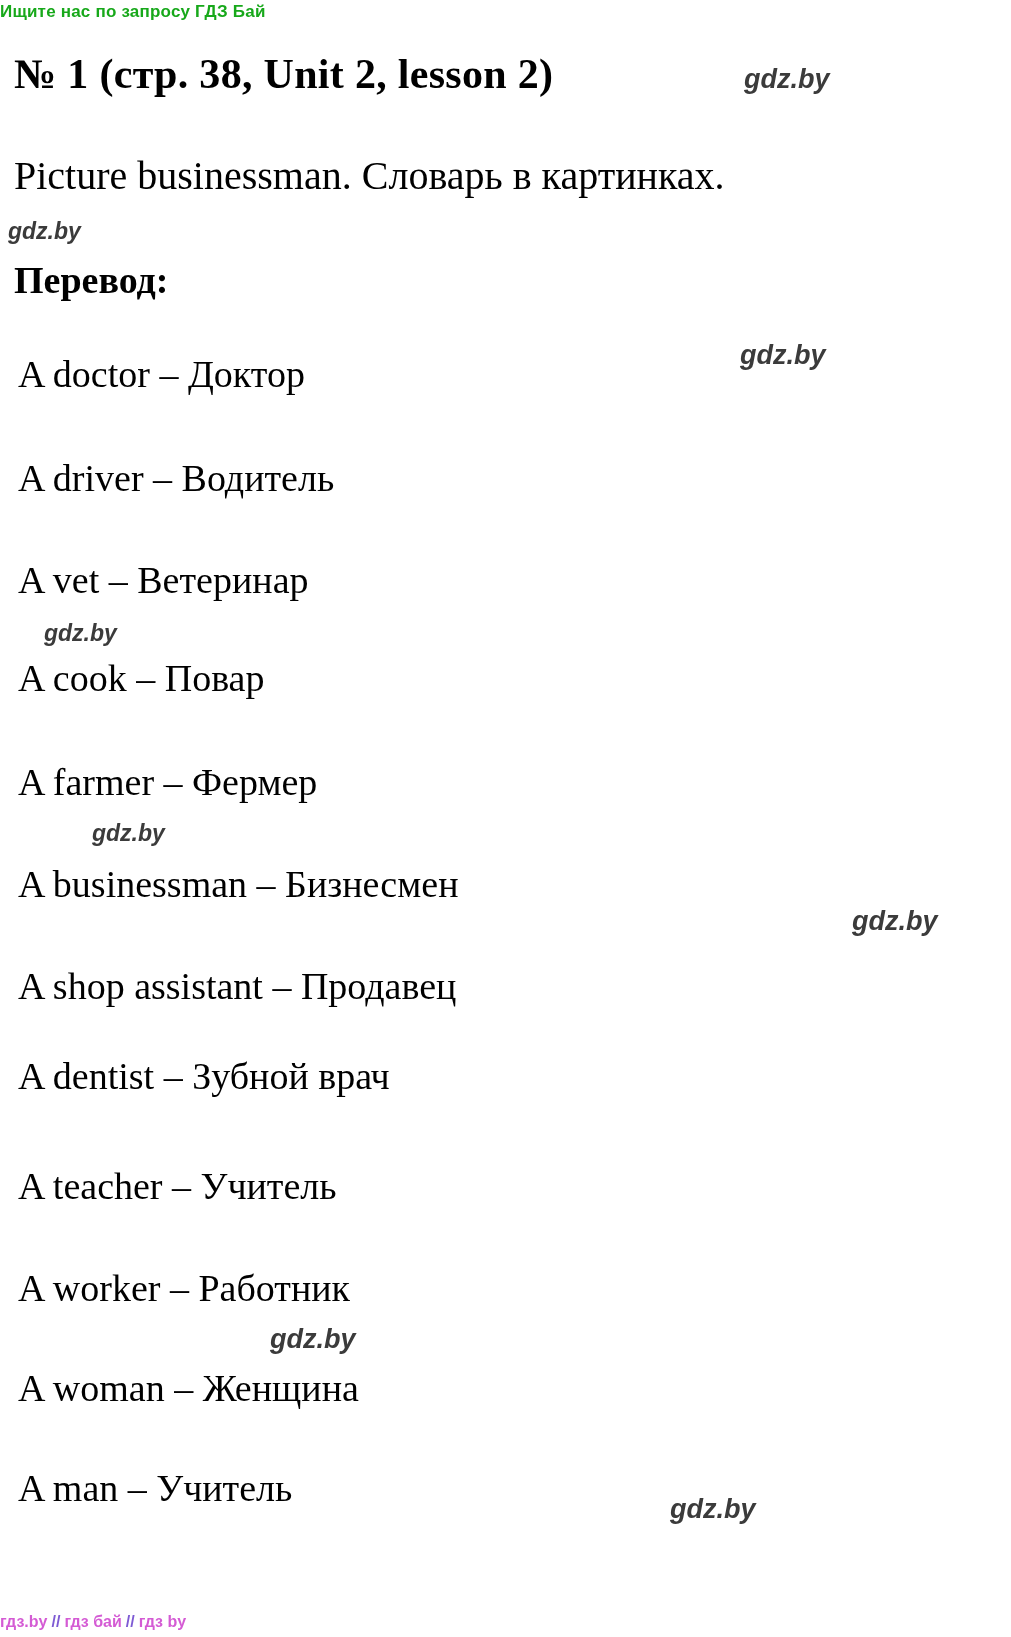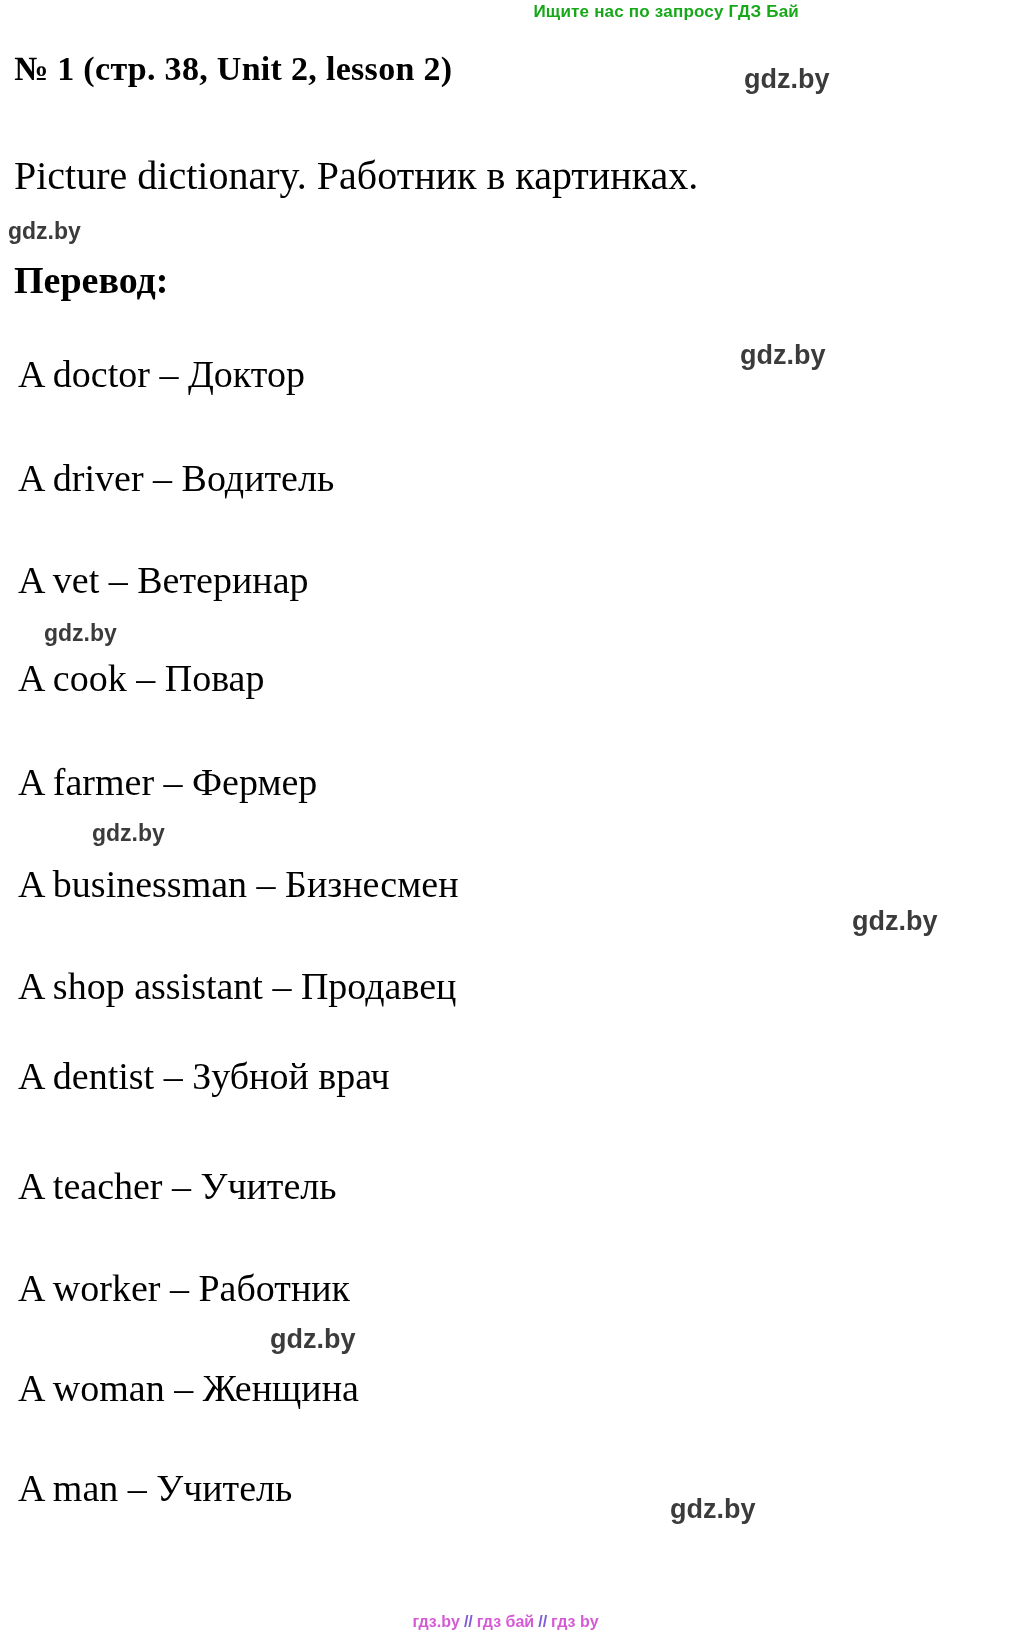--- a/index.html
+++ b/index.html
@@ -18,46 +18,46 @@
   .page {
     position: relative;
     width: 1011px;
     height: 1637px;
   }
   .top-banner {
     position: absolute;
     top: 2px;
     left: 0;
     width: 799px;
-    text-align: right;
+    text-align: left;
     font-family: "Liberation Sans", sans-serif;
     font-size: 17px;
     font-weight: bold;
     color: #17a81a;
     letter-spacing: 0.2px;
   }
   .bottom-banner {
     position: absolute;
     bottom: 6px;
     left: 0;
     width: 1011px;
-    text-align: center;
+    text-align: left;
     font-family: "Liberation Sans", sans-serif;
     font-size: 16px;
     font-weight: bold;
     color: #d45bd4;
   }
   .bottom-banner span { color: #d45bd4; }
   .bottom-banner .sep { color: #7e5bd4; padding: 0 4px; }
 
   .title {
     position: absolute;
     top: 50px;
     left: 14px;
-    font-size: 34px;
+    font-size: 42px;
     font-weight: bold;
     letter-spacing: 0.3px;
     white-space: nowrap;
   }
   .subtitle {
     position: absolute;
     top: 152px;
     left: 14px;
     font-size: 40px;
     white-space: nowrap;
@@ -74,38 +74,39 @@
     left: 18px;
     font-size: 38px;
     white-space: nowrap;
   }
   .wm {
     position: absolute;
     font-family: "Liberation Sans", sans-serif;
     font-weight: bold;
     color: #3b3b3b;
     white-space: nowrap;
+    font-style: italic;
   }
   .wm-title {
     font-size: 27px;
   }
   .wm-small {
     font-size: 23px;
   }
 </style>
 </head>
 <body>
 
 <div class="page">
 
   <div class="top-banner">Ищите нас по запросу ГДЗ Бай</div>
 
   <div class="title">№ 1 (стр. 38, Unit 2, lesson 2)</div>
 
-  <div class="subtitle">Picture dictionary. Работник в картинках.</div>
+  <div class="subtitle">Picture businessman. Словарь в картинках.</div>
 
   <div class="translate-label">Перевод:</div>
 
   <div class="entry" style="top:352px">A doctor – Доктор</div>
   <div class="entry" style="top:456px">A driver – Водитель</div>
   <div class="entry" style="top:558px">A vet – Ветеринар</div>
   <div class="entry" style="top:656px">A cook – Повар</div>
   <div class="entry" style="top:760px">A farmer – Фермер</div>
   <div class="entry" style="top:862px">A businessman – Бизнесмен</div>
   <div class="entry" style="top:964px">A shop assistant – Продавец</div>

